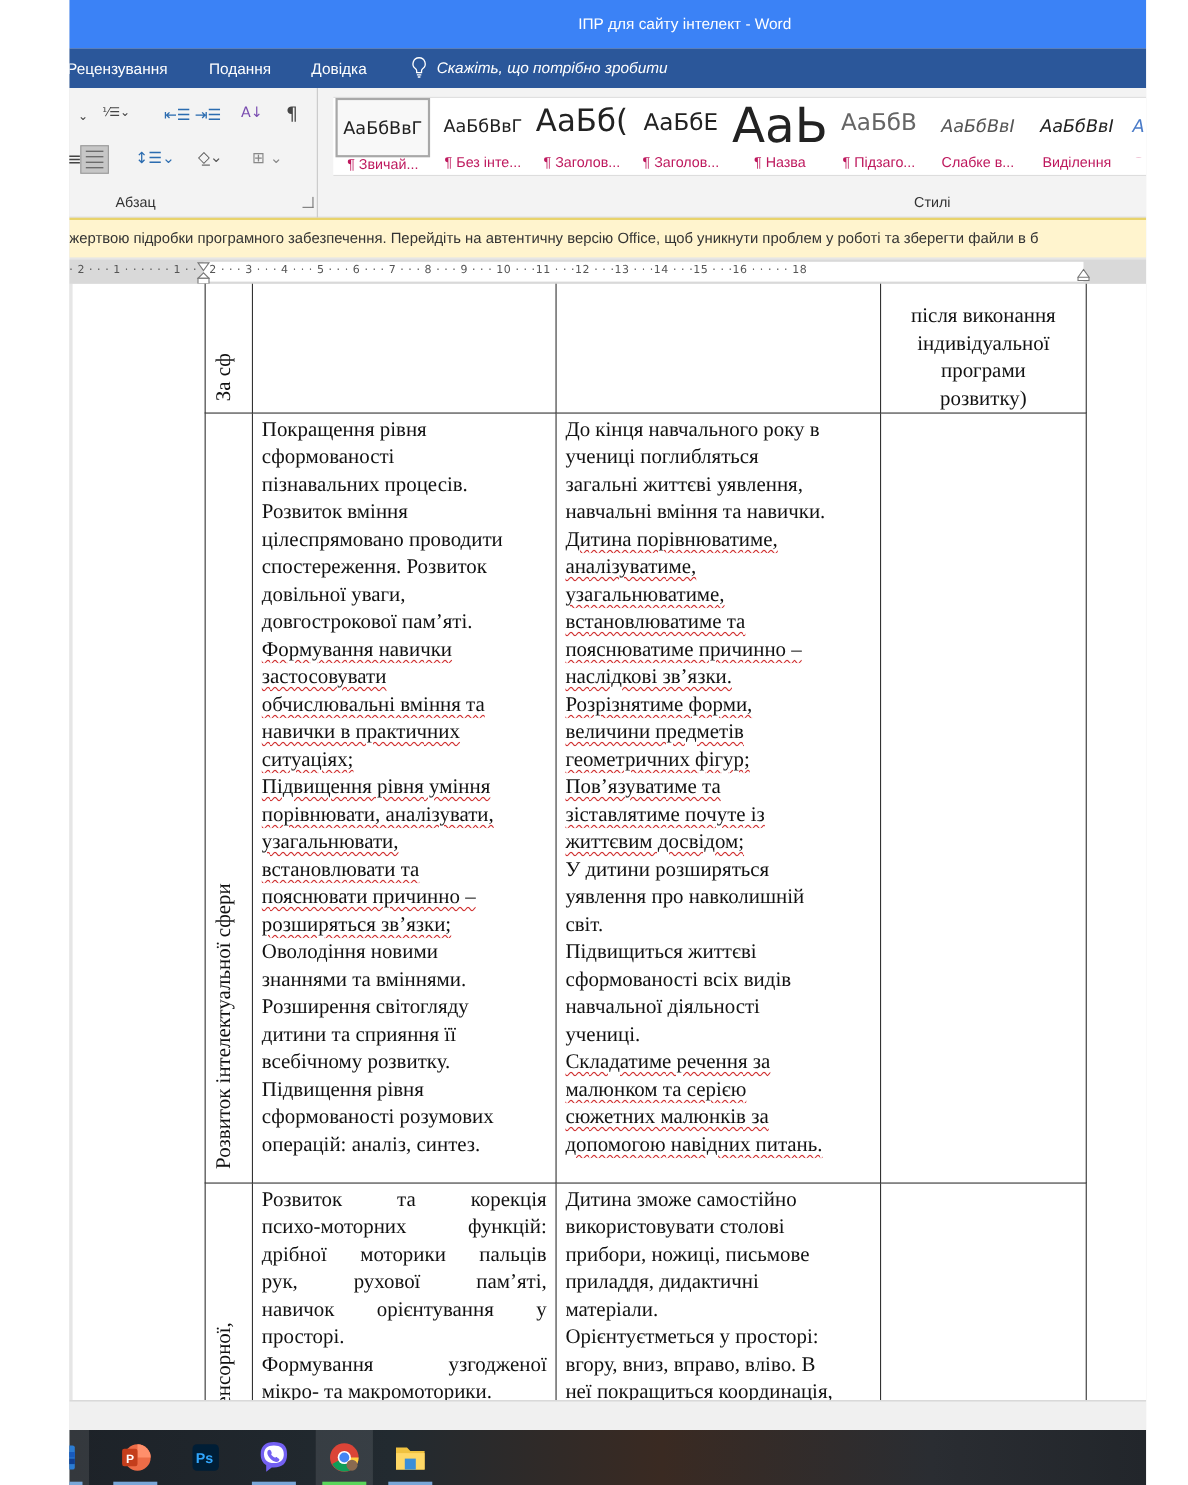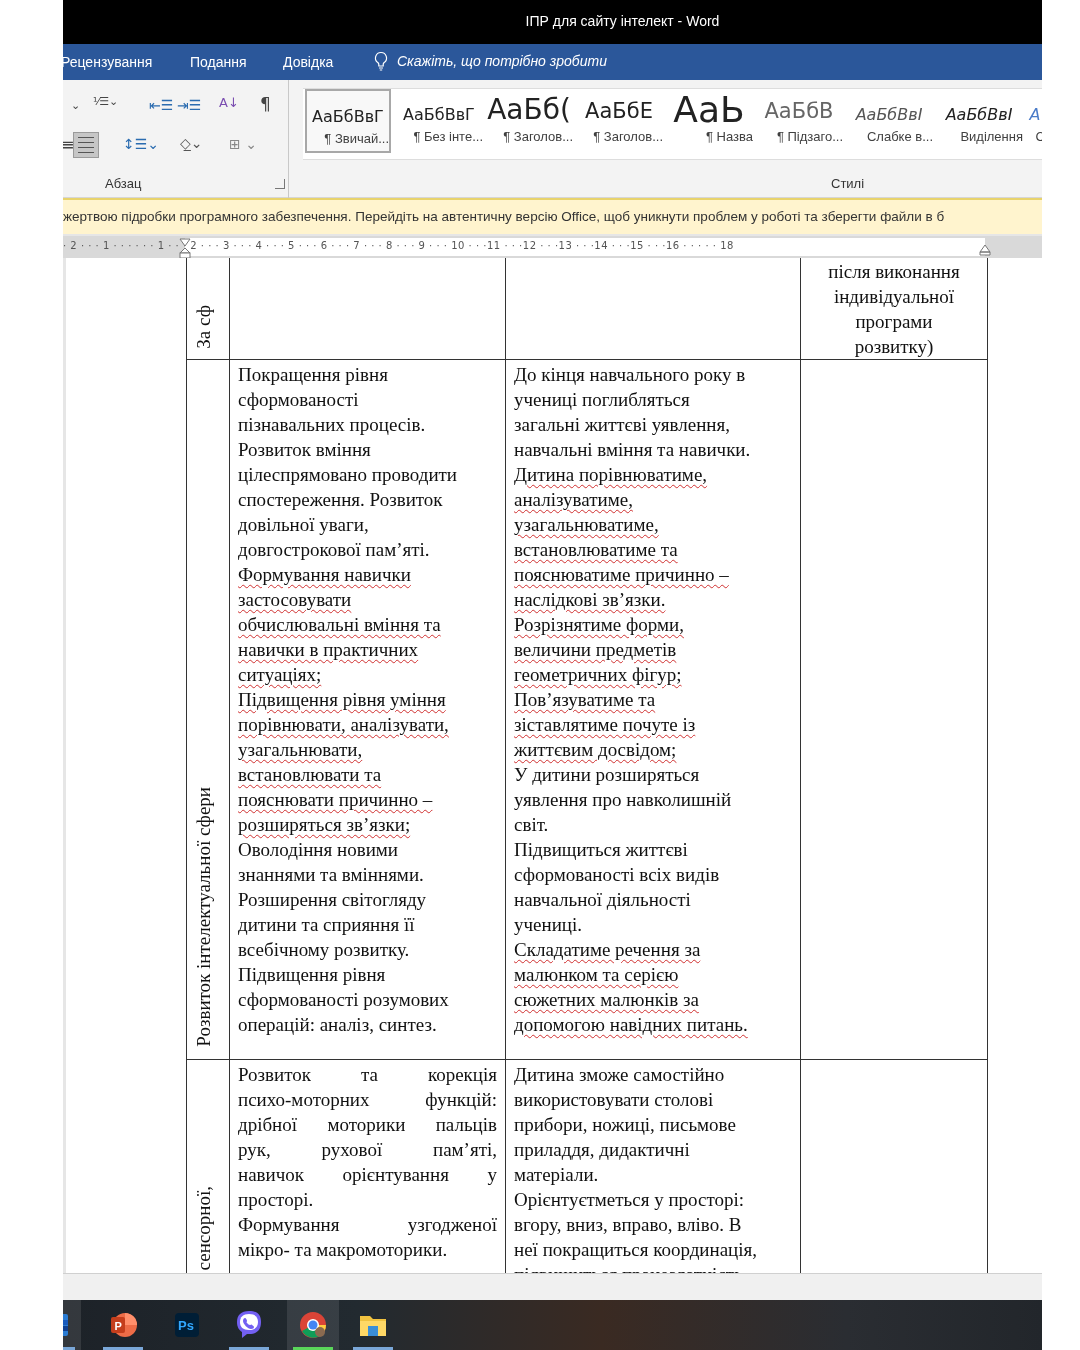--- a/index.html
+++ b/index.html
@@ -2,44 +2,44 @@
 <html><head>
 <meta charset="utf-8">
 <style>
   * { box-sizing: border-box; margin: 0; padding: 0; }
   html, body { width: 1080px; height: 1350px; overflow: hidden; background: #ffffff; }
   body { position: relative; font-family: "Liberation Sans", sans-serif; }
 
   .frame { position: absolute; left: 63px; top: 0; width: 979px; height: 1350px; overflow: hidden; background: #e6e6e6; }
 
   
-  .titlebar { position: absolute; left: 0; top: 0; width: 979px; height: 44px; background: #000000; color: #fff; }
+  .titlebar { position: absolute; left: 0; top: 0; width: 979px; height: 44px; background: #3b82f6; color: #fff; }
   .titlebar .title { position: absolute; left: 0; right: 0; top: 13px; text-align: center; font-size: 14px; padding-left: 140px; }
 
   
   .menubar { position: absolute; left: 0; top: 44px; width: 979px; height: 36px; background: #2b579a; color: #fff; font-size: 14px; }
   .menubar .tab { position: absolute; top: 10px; white-space: nowrap; }
   .menubar .tell { position: absolute; left: 310px; top: 7px; display: flex; align-items: center; gap: 8px; font-style: italic; }
   .bulb { width: 16px; height: 20px; position: relative; }
 
   
   .ribbon { position: absolute; left: 0; top: 80px; width: 979px; height: 118px; background: #f3f3f3; border-bottom: 1px solid #d6d6d6; }
   .para-group { position: absolute; left: 0; top: 0; width: 226px; height: 118px; border-right: 1px solid #c8c8c8; }
   .ico { position: absolute; font-size: 14px; color: #444; font-family: "DejaVu Sans", sans-serif; line-height: 1; }
   .ico.blue { color: #2b6cb0; }
   .justify-btn { position: absolute; left: 10px; top: 52px; width: 26px; height: 26px; background: #c6c6c6; border: 1px solid #9a9a9a; }
   .justify-btn i { display: block; height: 1px; background: #555; margin: 4px 4px 0 4px; }
   .group-label { position: absolute; font-size: 13px; color: #333; }
   .launcher { position: absolute; width: 10px; height: 10px; border: 1px solid #777; border-top: none; border-left: none; }
 
   .styles-gallery { position: absolute; left: 240px; top: 8px; width: 739px; height: 72px; background: #fff; border-top: 1px solid #ddd; border-bottom: 1px solid #ddd; }
-  .style-item { position: absolute; top: 0; height: 64px; text-align: center; color: #222; }
+  .style-item { position: absolute; top: 0; height: 54px; text-align: center; color: #222; }
   .style-item.selected { border: 2px solid #a8a8a8; background: #f8f8f8; }
   .style-item .sample { position: absolute; left: 0; right: 0; top: 10px; white-space: nowrap; overflow: hidden; font-family: "DejaVu Sans", sans-serif; }
-  .style-item .name { position: absolute; left: 0; right: 0; top: 40px; font-size: 13px; color: #404040; white-space: nowrap; text-align: right; }
+  .style-item .name { position: absolute; left: 0; right: 0; top: 51px; font-size: 13px; color: #be185d; white-space: nowrap; }
 
   
   .warnbar { position: absolute; left: 0; top: 198px; width: 979px; height: 36px; background: #fff4ce; border-top: 2px solid #e8d36b; font-size: 13.5px; color: #333; white-space: nowrap; overflow: hidden; }
   .warnbar span { position: absolute; left: 0; top: 9px; }
 
   
   .ruler { position: absolute; left: 0; top: 236px; width: 979px; height: 22px; background: #d9d9d9; }
   .ruler .white { position: absolute; left: 122px; width: 800px; top: 2px; height: 18px; background: #fff; }
   .ruler .ticks { position: absolute; left: 0; top: 4px; font-size: 10px; color: #555; white-space: nowrap; letter-spacing: 0.5px; font-family: "DejaVu Sans", sans-serif; }
   .ruler .indent { position: absolute; left: 116px; top: 2px; width: 12px; height: 20px; }
@@ -126,21 +126,21 @@
       </div>
       <div class="style-item" style="left:182px;width:88px">
         <div class="sample" style="font-size:28px;top:4px">АаБб(</div>
         <div class="name">¶ Заголов...</div>
       </div>
       <div class="style-item" style="left:272px;width:88px">
         <div class="sample" style="font-size:21px;top:10px">АаБбЕ</div>
         <div class="name">¶ Заголов...</div>
       </div>
       <div class="style-item" style="left:362px;width:88px">
-        <div class="sample" style="font-size:36px;top:0px">АаЬ</div>
+        <div class="sample" style="font-size:44px;top:0px">АаЬ</div>
         <div class="name">¶ Назва</div>
       </div>
       <div class="style-item" style="left:452px;width:88px">
         <div class="sample" style="font-size:21px;top:10px;color:#666">АаБбВ</div>
         <div class="name">¶ Підзаго...</div>
       </div>
       <div class="style-item" style="left:542px;width:88px">
         <div class="sample" style="font-size:16px;top:16px;font-style:italic;color:#555">АаБбВвІ</div>
         <div class="name">Слабке в...</div>
       </div>
@@ -177,21 +177,21 @@
     <div class="page">
       <table class="doc">
 
         <tbody>
             <tr style="height:119px">
           <td class="rot">
             <span class="vtext" style="bottom:10px">За сф</span>
           </td>
           <td class="c2"></td>
           <td class="c3"></td>
-          <td class="c4" style="padding-top:20px">
+          <td class="c4" style="padding-top:36px">
             <span class="line">після виконання</span>
             <span class="line">індивідуальної</span>
             <span class="line">програми</span>
             <span class="line">розвитку)</span>
           </td>
         </tr>
 
         <tr style="height:700px">
           <td class="rot">
             <span class="vtext">Розвиток інтелектуальної сфери</span>

